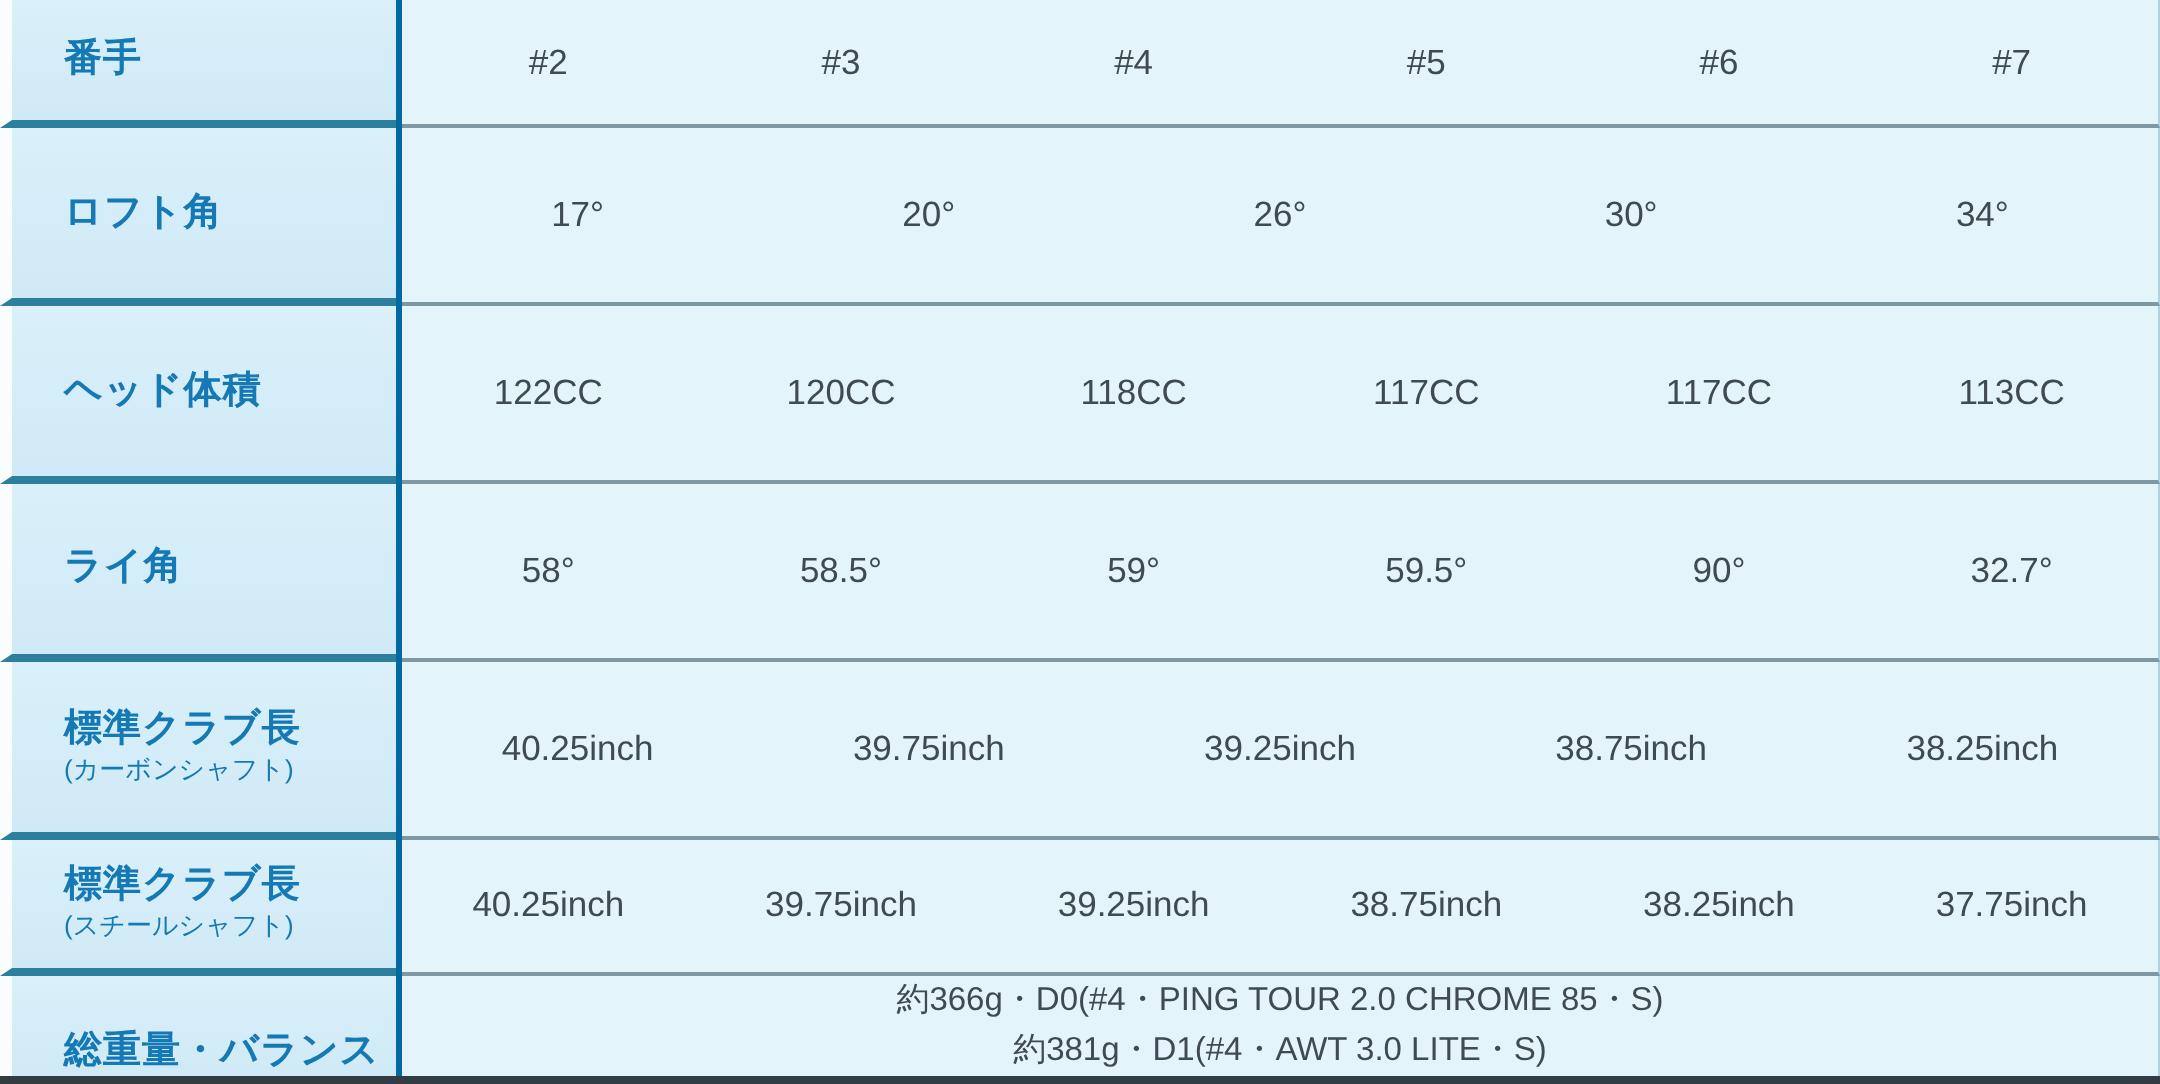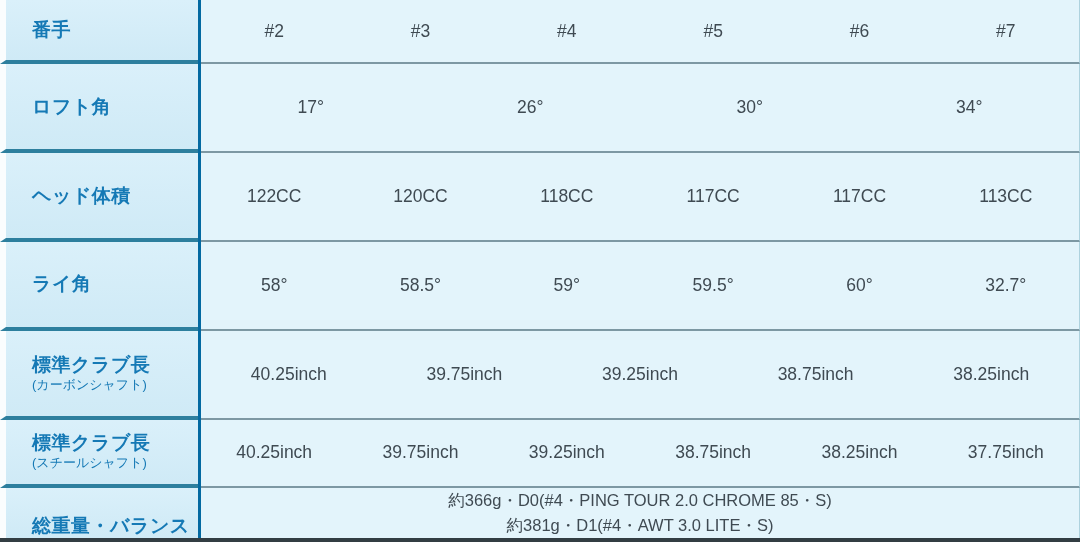--- a/index.html
+++ b/index.html
@@ -104,20 +104,21 @@
       <div class="cell">#7</div>
     </div>
   </div>
 
   <div class="row row-h79">
     <div class="label-cell">
       <span class="row-label">ロフト角</span>
     </div>
     <div class="data-area">
       <div class="cell">17°</div>
+      <div class="cell">20°</div>
       <div class="cell">26°</div>
       <div class="cell">30°</div>
       <div class="cell">34°</div>
     </div>
   </div>
 
   <div class="row row-h79">
     <div class="label-cell">
       <span class="row-label">ヘッド体積</span>
     </div>
@@ -133,21 +134,21 @@
 
   <div class="row row-h79">
     <div class="label-cell">
       <span class="row-label">ライ角</span>
     </div>
     <div class="data-area">
       <div class="cell">58°</div>
       <div class="cell">58.5°</div>
       <div class="cell">59°</div>
       <div class="cell">59.5°</div>
-      <div class="cell">60°</div>
+      <div class="cell">90°</div>
       <div class="cell">32.7°</div>
     </div>
   </div>
 
   <div class="row row-h79">
     <div class="label-cell">
       <span class="row-label">標準クラブ長</span>
       <span class="row-sublabel">(カーボンシャフト)</span>
     </div>
     <div class="data-area">

